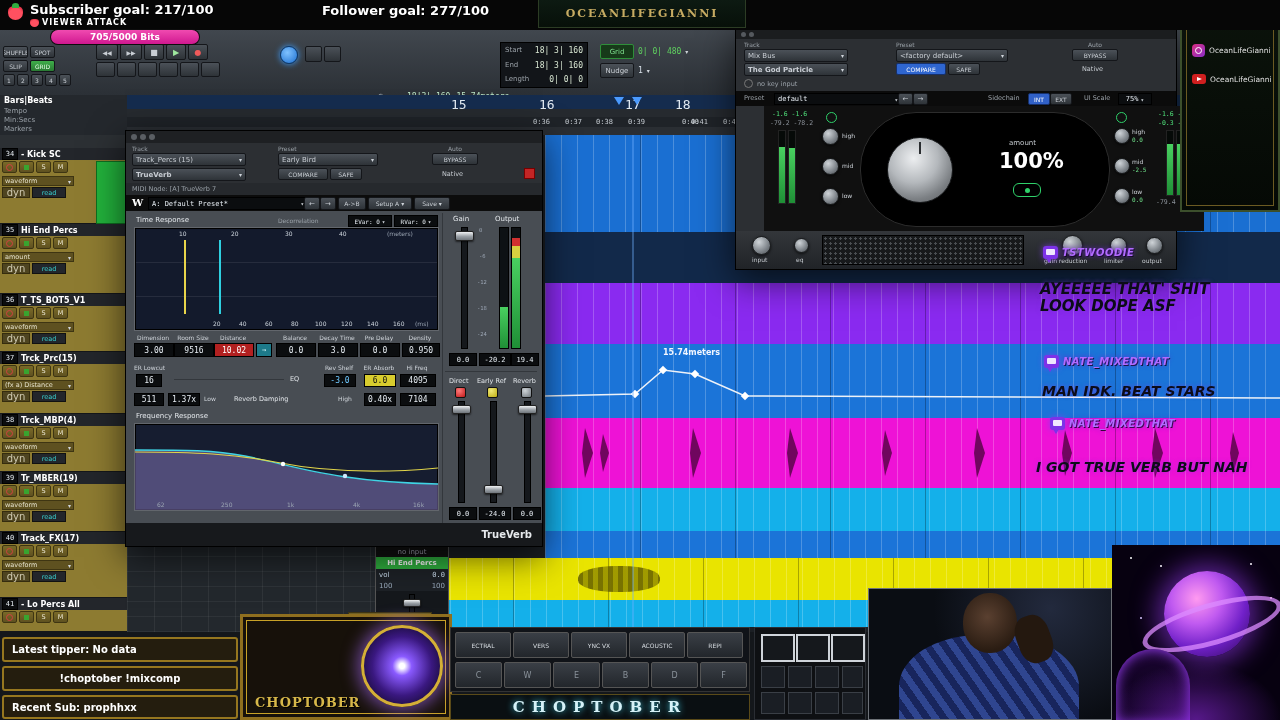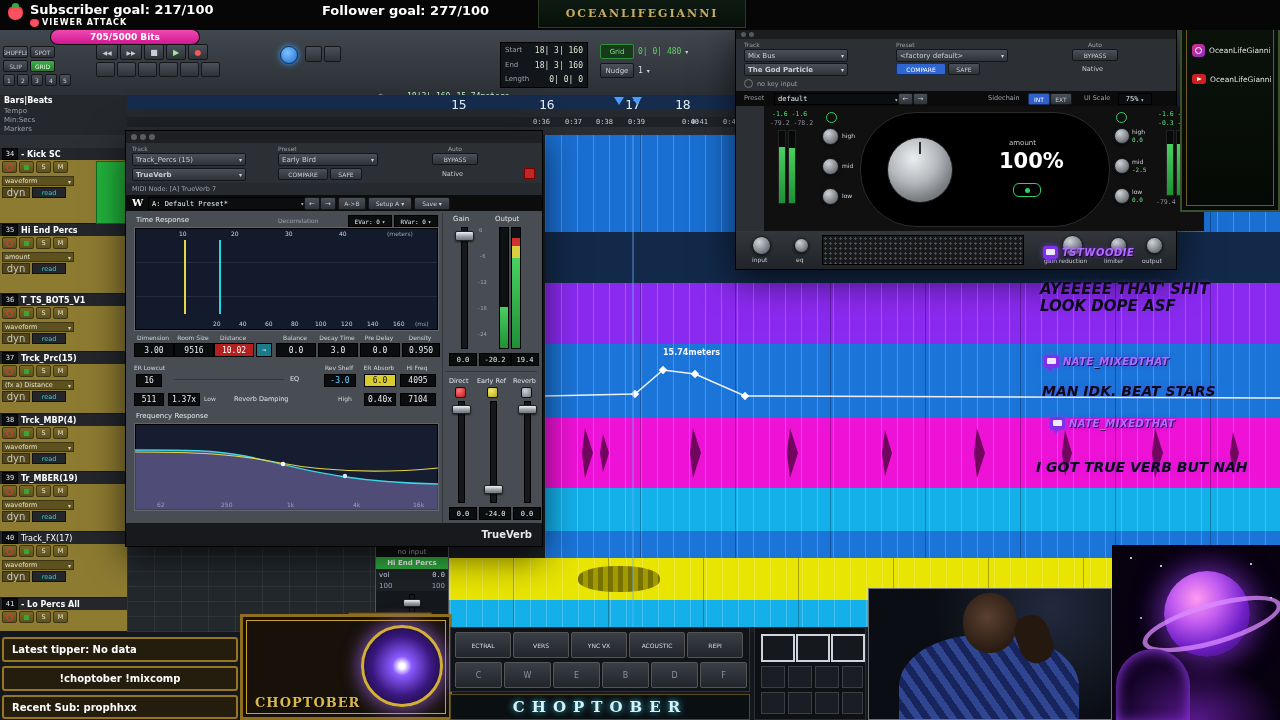--- a/index.html
+++ b/index.html
@@ -297,21 +297,21 @@
         </div>
       <div class="tauto">
           <span class="tdyn">dyn</span>
           <span class="tread">read</span>
         </div>
     </div>
 
     <div class="abs track" style="left:0;top:397px;width:127px;height:66px;">
       <div class="thead">
           <span class="vbox" style="width:14px;height:10px;font-size:7px;">40</span>
-          <span class="f8" style="font-weight:normal;color:#fff;">Track_FX(17)</span>
+          <span class="f8" style="font-weight:bold;color:#fff;">Track_FX(17)</span>
         </div>
       <div class="tbtns">
           <span class="tb rec"></span>
           <span class="tb inp"></span>
           <span class="tb">S</span>
           <span class="tb">M</span>
         </div>
       <div class="tview">
           <span>waveform</span>
           <span class="dd">▾</span>

